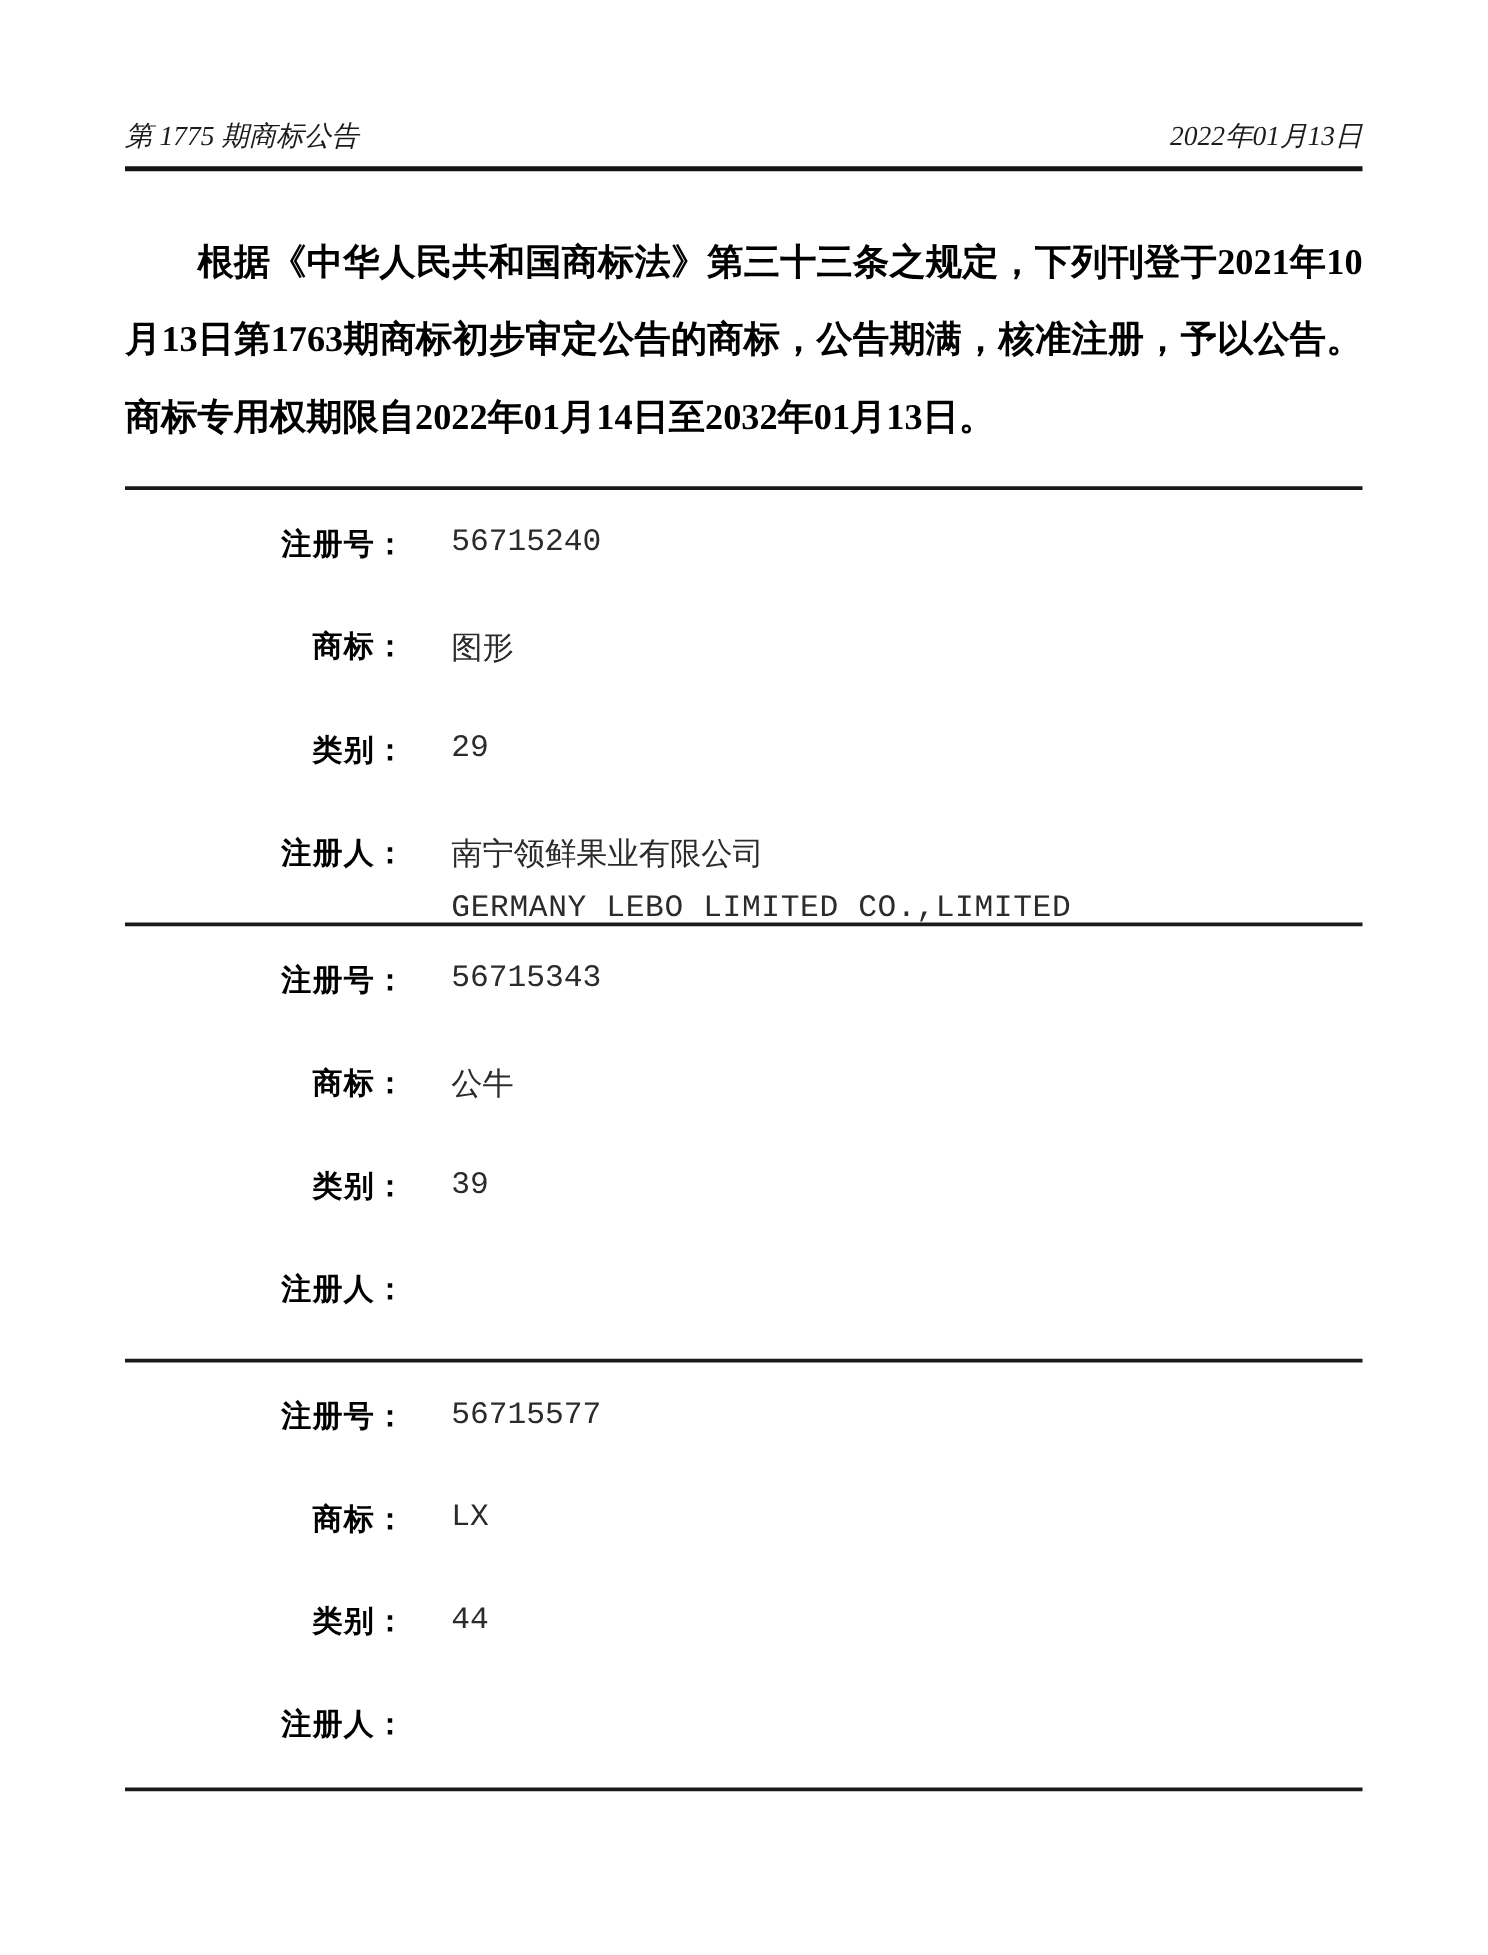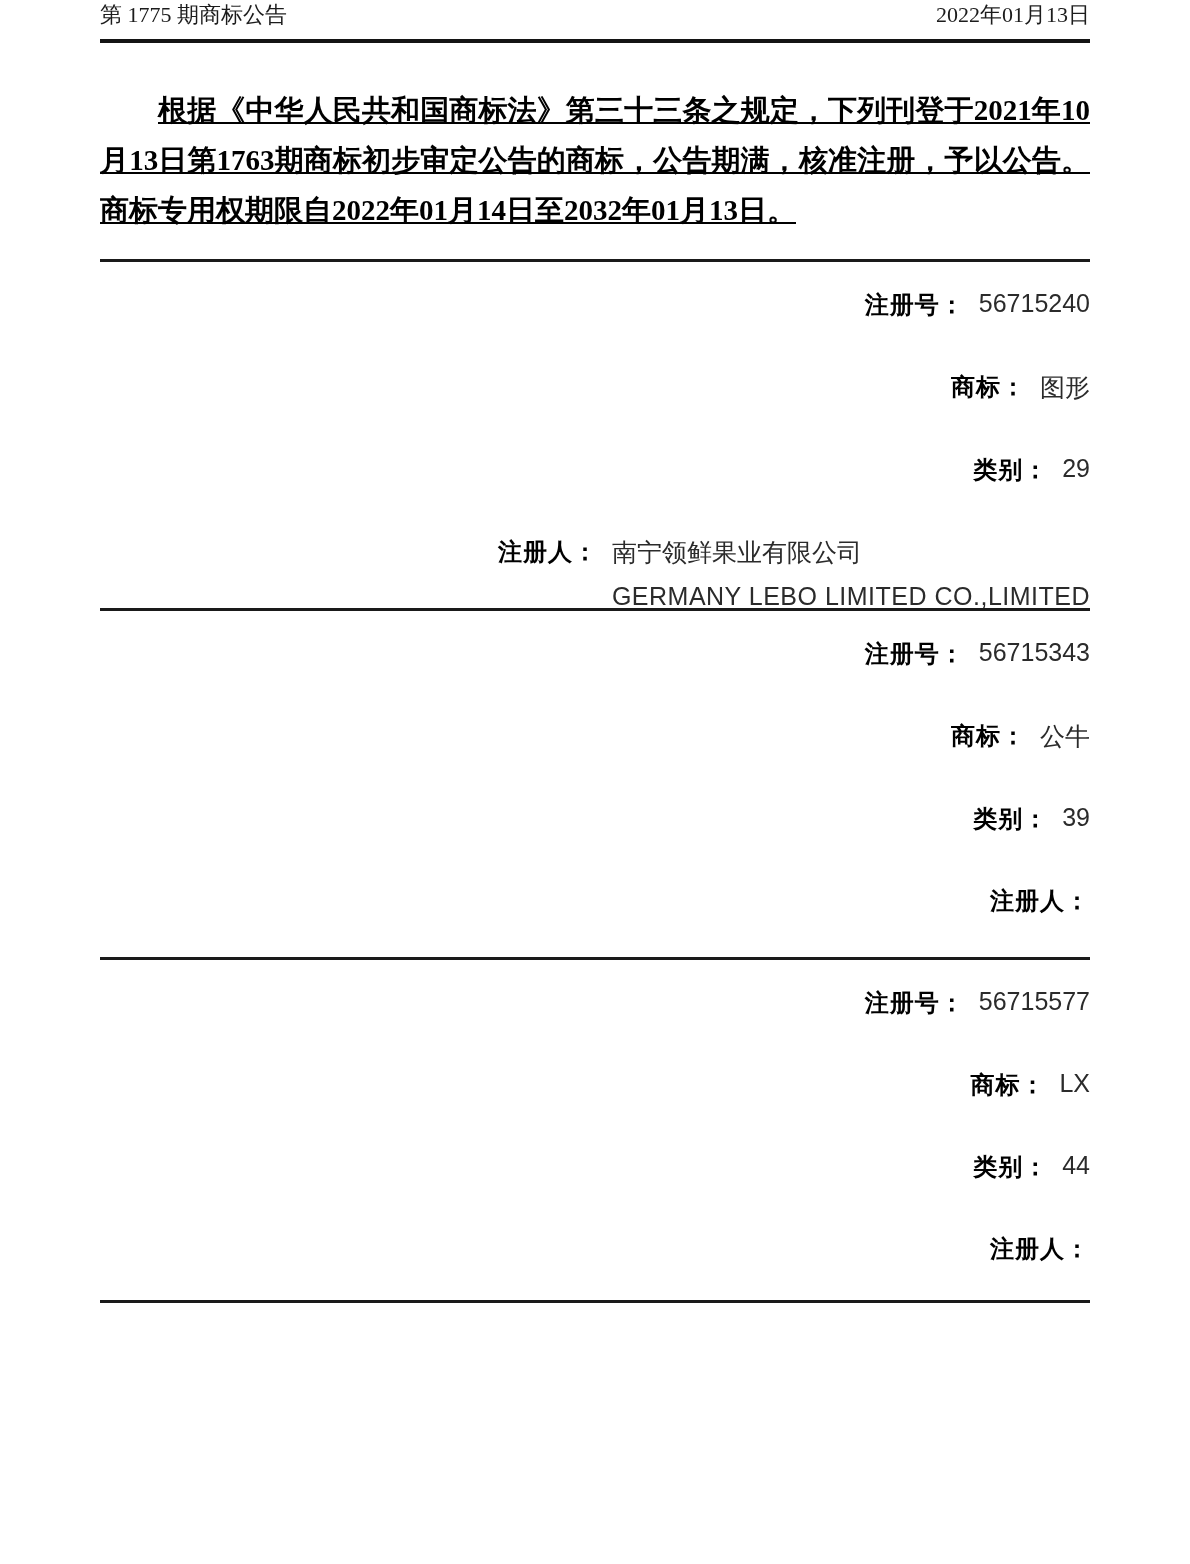--- a/index.html
+++ b/index.html
@@ -9,25 +9,27 @@
     height: 1564px;
     font-family: "Liberation Serif", "DejaVu Serif", serif;
     color: #111111;
     position: relative;
     overflow: hidden;
   }
   .content { margin: 0 100px; width: 990px; }
 
   
   .page-header {
+    padding-top: 94px;
     display: flex;
     justify-content: space-between;
     align-items: baseline;
     font-size: 22px;
     color: #1c1c1c;
+    font-style: italic;
   }
   .header-rule {
     margin-top: 9px;
     height: 4px;
     background: #141414;
   }
 
   
   .doc-title {
     margin-top: 16px;
@@ -37,57 +39,55 @@
     letter-spacing: 13px;
     color: #000000;
     white-space: nowrap;
   }
 
   
   .intro {
     margin-top: 42px;
     font-size: 29px;
     font-weight: bold;
-    line-height: 50px;
+    line-height: 62px;
     text-align: justify;
     text-indent: 2em;
     color: #000000;
-    text-decoration: underline;
   }
 
   
   .records { margin-top: 24px; }
   .record {
     border-top: 3px solid #1a1a1a;
     height: 349px;
     overflow: hidden;
   }
   .record:last-child { border-bottom: 3px solid #1a1a1a; height: 346px; }
   .field-row {
     display: flex;
     align-items: flex-start;
     margin-bottom: 50px;
-    justify-content: flex-end;
   }
   .field-row.first { margin-top: 27px; }
   .field-label {
     width: 225px;
     text-align: right;
     font-weight: bold;
     font-size: 24px;
     color: #000000;
     flex: none;
     font-family: "Liberation Sans", "DejaVu Sans", sans-serif;
     letter-spacing: 1px;
   }
   .field-value {
-    margin-left: 14px;
+    margin-left: 36px;
     font-size: 25px;
     color: #2b2b2b;
-    font-family: Liberation Sans, sans-serif;
+    font-family: Liberation Mono, monospace;
   }
   .registrant-en {
     margin-top: 13px;
     font-size: 25px;
     color: #2b2b2b;
     letter-spacing: 0.5px;
   }
 </style>
 </head>
 <body>

